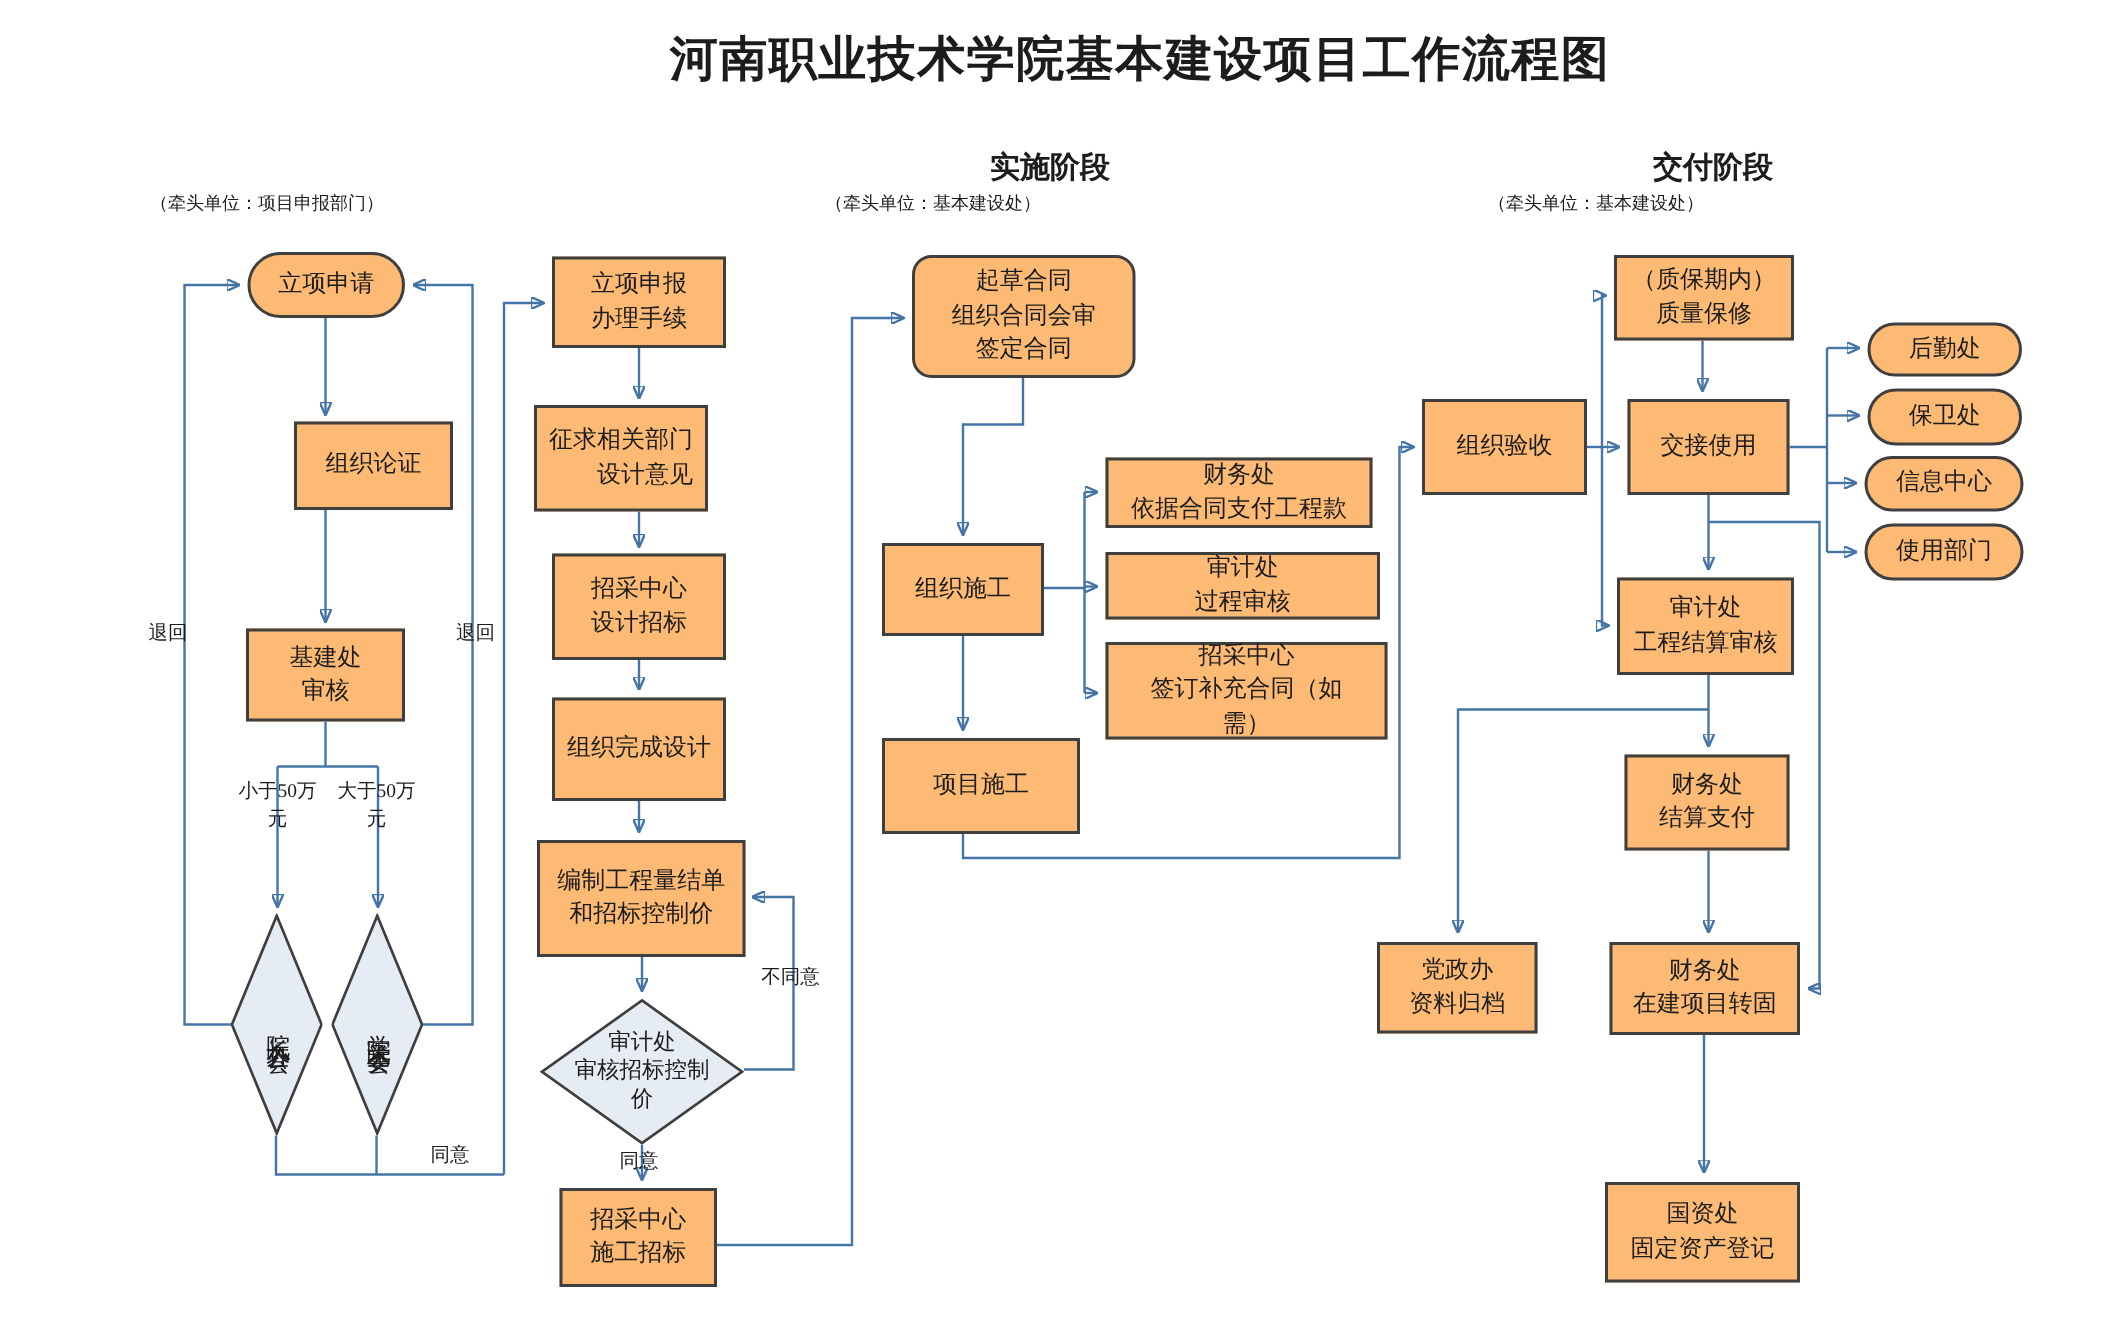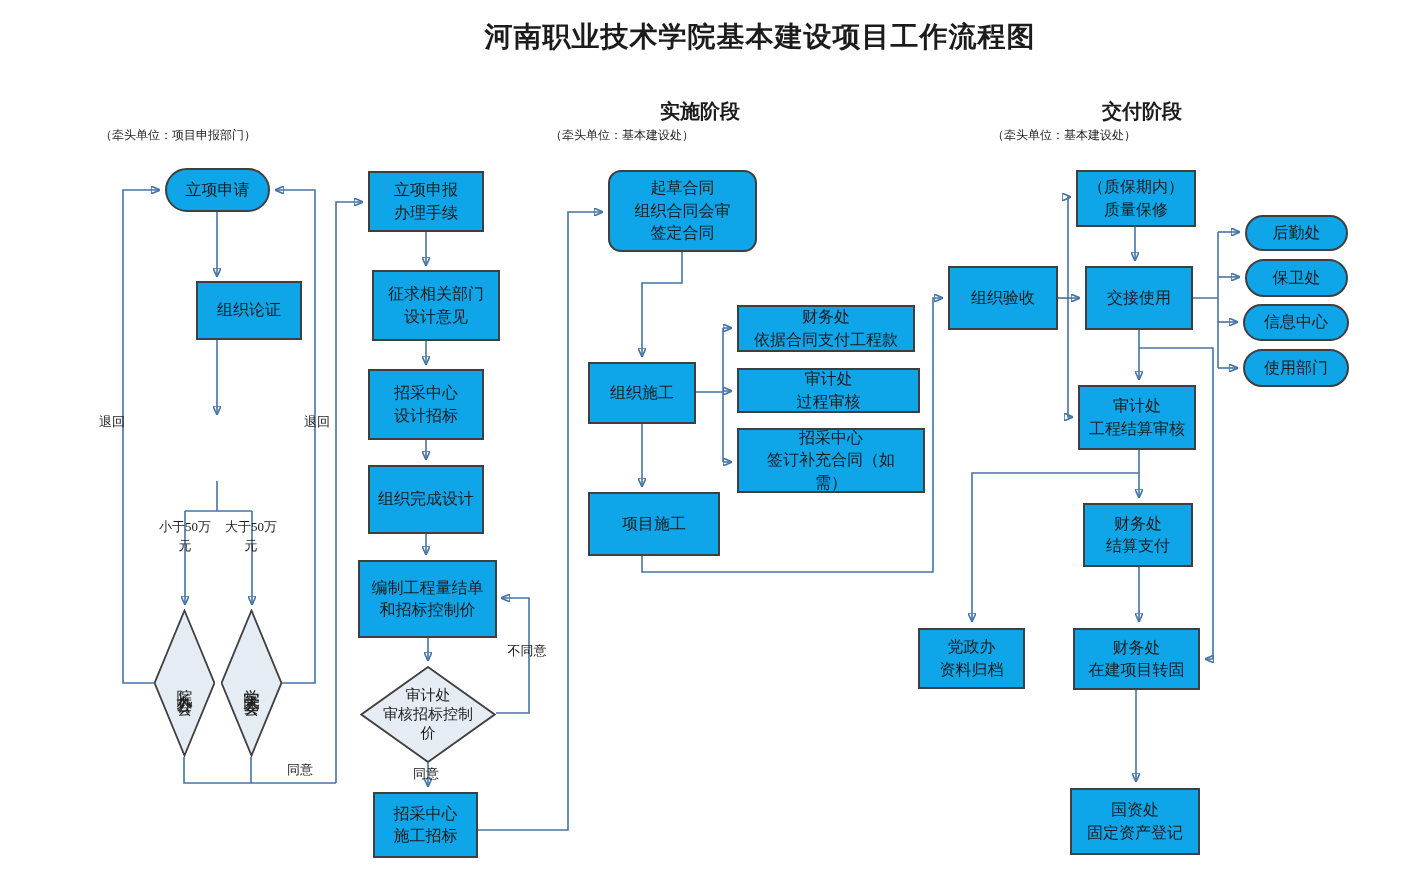--- a/index.html
+++ b/index.html
@@ -1,24 +1,24 @@
 <!DOCTYPE html>
 <html><head>
 <meta charset="utf-8">
 <style>
   html,body{margin:0;padding:0;background:#ffffff;}
   #canvas{position:relative;width:1406px;height:888px;background:#ffffff;overflow:hidden;
           font-family:"Liberation Serif","DejaVu Serif",serif;color:#1c1c1c;}
   #edges{position:absolute;left:0;top:0;width:1406px;height:888px;}
   #edges path{stroke:#4574a6;stroke-width:1.6;fill:none;}
   .title{position:absolute;left:380px;top:18px;width:760px;text-align:center;
-         font-size:28px;font-weight:bold;letter-spacing:1px;}
+         font-size:32px;font-weight:bold;letter-spacing:1px;}
   .phase-name{position:absolute;font-size:20px;font-weight:bold;text-align:center;width:200px;}
   .phase-lead{position:absolute;font-size:12px;text-align:left;width:300px;}
-  .node{position:absolute;background:#0ea5e9;border:2px solid #3f3f3f;
+  .node{position:absolute;background:#fdba74;border:2px solid #3f3f3f;
         display:flex;align-items:center;justify-content:center;text-align:center;
         box-sizing:border-box;font-size:16px;line-height:1.4;}
   .stadium{border-radius:999px;}
   .lbl{white-space:pre-line;display:block;}
   .diamond{position:absolute;display:flex;align-items:center;justify-content:center;
            text-align:center;box-sizing:border-box;}
   .diamond svg{position:absolute;left:0;top:0;width:100%;height:100%;}
   .diamond polygon{fill:#e6ecf3;stroke:#3f3f3f;stroke-width:1.8;}
   .diamond .lbl{position:relative;font-size:16px;line-height:1.25;}
   .vert{writing-mode:vertical-rl;text-orientation:upright;letter-spacing:3px;}
@@ -88,39 +88,43 @@
 
   <div class="phase-name" style="left:1042px;top:98px;">交付阶段</div>
   <div class="phase-lead" style="left:992px;top:127px;">（牵头单位：基本建设处）</div>
 
   <div class="node stadium" style="left:165px;top:168px;width:105px;height:44px;">
       <span class="lbl">立项申请</span>
     </div>
   <div class="node" style="left:164px;top:281px;width:106px;height:59px;margin-left:32px;">
       <span class="lbl">组织论证</span>
     </div>
+  <div class="node" style="left:164px;top:419px;width:106px;height:62px;">
+      <span class="lbl">基建处
+审核</span>
+    </div>
 
   <div class="diamond" style="left:154px;top:609px;width:61px;height:148px;">
     <svg viewBox="0 0 100 100" preserveAspectRatio="none">
         <polygon points="50,1 99,50 50,99 1,50" vector-effect="non-scaling-stroke"></polygon>
       </svg>
     <span class="lbl vert">院长办公会</span>
   </div>
   <div class="diamond" style="left:221px;top:609px;width:61px;height:148px;">
     <svg viewBox="0 0 100 100" preserveAspectRatio="none">
         <polygon points="50,1 99,50 50,99 1,50" vector-effect="non-scaling-stroke"></polygon>
       </svg>
     <span class="lbl vert">学院党委会</span>
   </div>
 
   <div class="node" style="left:368px;top:171px;width:116px;height:61px;">
       <span class="lbl">立项申报
 办理手续</span>
     </div>
-  <div class="node" style="left:372px;top:270px;width:128px;height:71px;">
+  <div class="node" style="left:356px;top:270px;width:116px;height:71px;text-align:right;">
       <span class="lbl">征求相关部门
 设计意见</span>
     </div>
   <div class="node" style="left:368px;top:369px;width:116px;height:71px;">
       <span class="lbl">招采中心
 设计招标</span>
     </div>
   <div class="node" style="left:368px;top:465px;width:116px;height:69px;">
       <span class="lbl">组织完成设计</span>
     </div>

